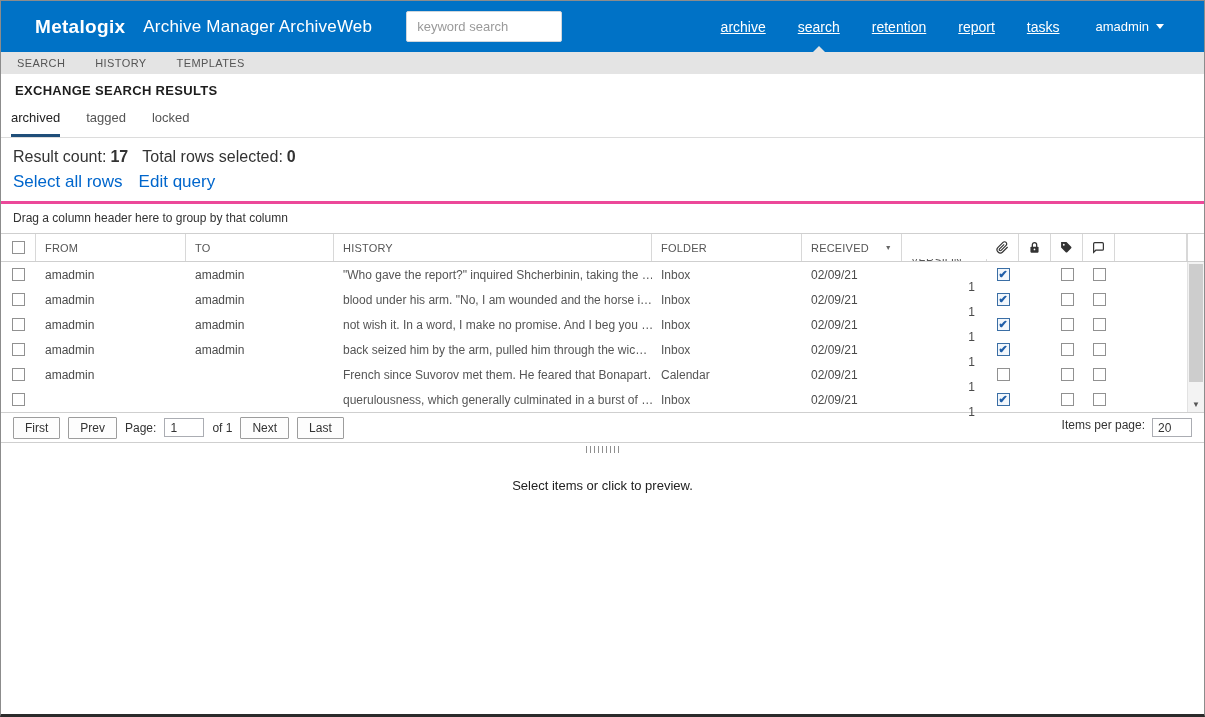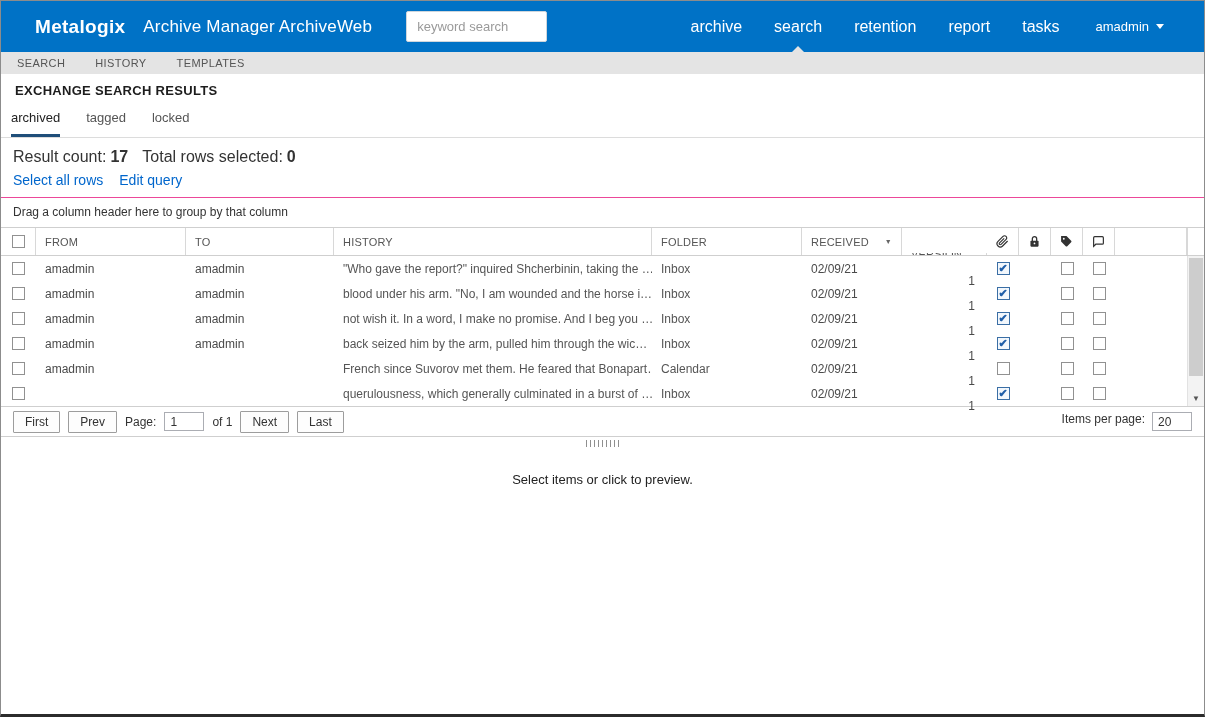--- a/index.html
+++ b/index.html
@@ -11,29 +11,29 @@
   }
 
   
   .topbar {
     flex: none; height: 51px; background: #0072c6; color: #fff;
     display: flex; align-items: center; padding: 0 34px;
   }
   .logo { font-size: 19px; font-weight: bold; letter-spacing: .3px; }
   .app-title { margin-left: 18px; font-size: 17px; font-weight: 400; letter-spacing: .2px; }
   .kw-search {
-    margin-left: 34px; width: 141px; height: 31px; border: 1px solid #cfd6dc;
+    margin-left: 34px; width: 156px; height: 31px; border: 1px solid #cfd6dc;
     border-radius: 2px; padding: 0 10px; font-size: 13px; font-family: inherit; color: #333;
     outline: none;
   }
   .kw-search::placeholder { color: #9a9a9a; }
   .topnav { margin-left: auto; display: flex; align-items: stretch; height: 100%; }
   .nav-item {
     position: relative; display: flex; align-items: center; padding: 0 16px;
-    font-size: 16px; color: #fff; cursor: pointer;
+    font-size: 14px; color: #fff; cursor: pointer; text-decoration: underline;
   }
   .nav-item.active::after {
     content: ""; position: absolute; left: 50%; bottom: 0; transform: translateX(-50%);
     border-left: 6px solid transparent; border-right: 6px solid transparent;
     border-bottom: 6px solid #e4e4e4;
   }
   .user-menu { display: flex; align-items: center; gap: 7px; padding: 0 6px 0 20px; font-size: 13px; cursor: pointer; }
   .caret-down { width: 0; height: 0; border-left: 4px solid transparent; border-right: 4px solid transparent; border-top: 5px solid #fff; display: inline-block; }
 
   
@@ -45,21 +45,21 @@
 
   
   .page-title { flex: none; padding: 9px 14px 2px; font-size: 13px; font-weight: bold; color: #1d1d1d; letter-spacing: .3px; }
   .result-tabs { flex: none; display: flex; gap: 26px; padding: 10px 10px 0; border-bottom: 1px solid #dcdcdc; }
   .rtab { font-size: 13px; color: #555; padding-bottom: 9px; border-bottom: 3px solid transparent; cursor: pointer; }
   .rtab.active { color: #222; font-weight: normal; border-bottom-color: #1f4e79; }
 
   
   .summary { flex: none; padding: 10px 12px 3px; font-size: 16px; color: #333; }
   .summary b { margin: 0 10px 0 4px; }
-  .quick-links { flex: none; padding: 3px 12px 9px; display: flex; gap: 16px; font-size: 14px; border-bottom: 1px solid #ec4899; }
+  .quick-links { flex: none; padding: 3px 12px 9px; display: flex; gap: 16px; font-size: 17px; border-bottom: 3px solid #ec4899; }
   .quick-links a { color: #0066cc; text-decoration: none; cursor: pointer; }
 
   
   .group-bar { flex: none; padding: 7px 12px 8px; font-size: 12px; color: #333; border-bottom: 1px solid #cfcfcf; }
 
   
   .thead { flex: none; display: flex; height: 28px; border-bottom: 1px solid #cfcfcf; align-items: stretch; }
   .thead .cell { border-right: 1px solid #d8d8d8; font-size: 11px; color: #555; letter-spacing: .2px; }
   .cell { display: flex; align-items: center; padding: 0 9px; overflow: hidden; white-space: nowrap; }
   .c-check { width: 35px; justify-content: center; padding: 0; }

